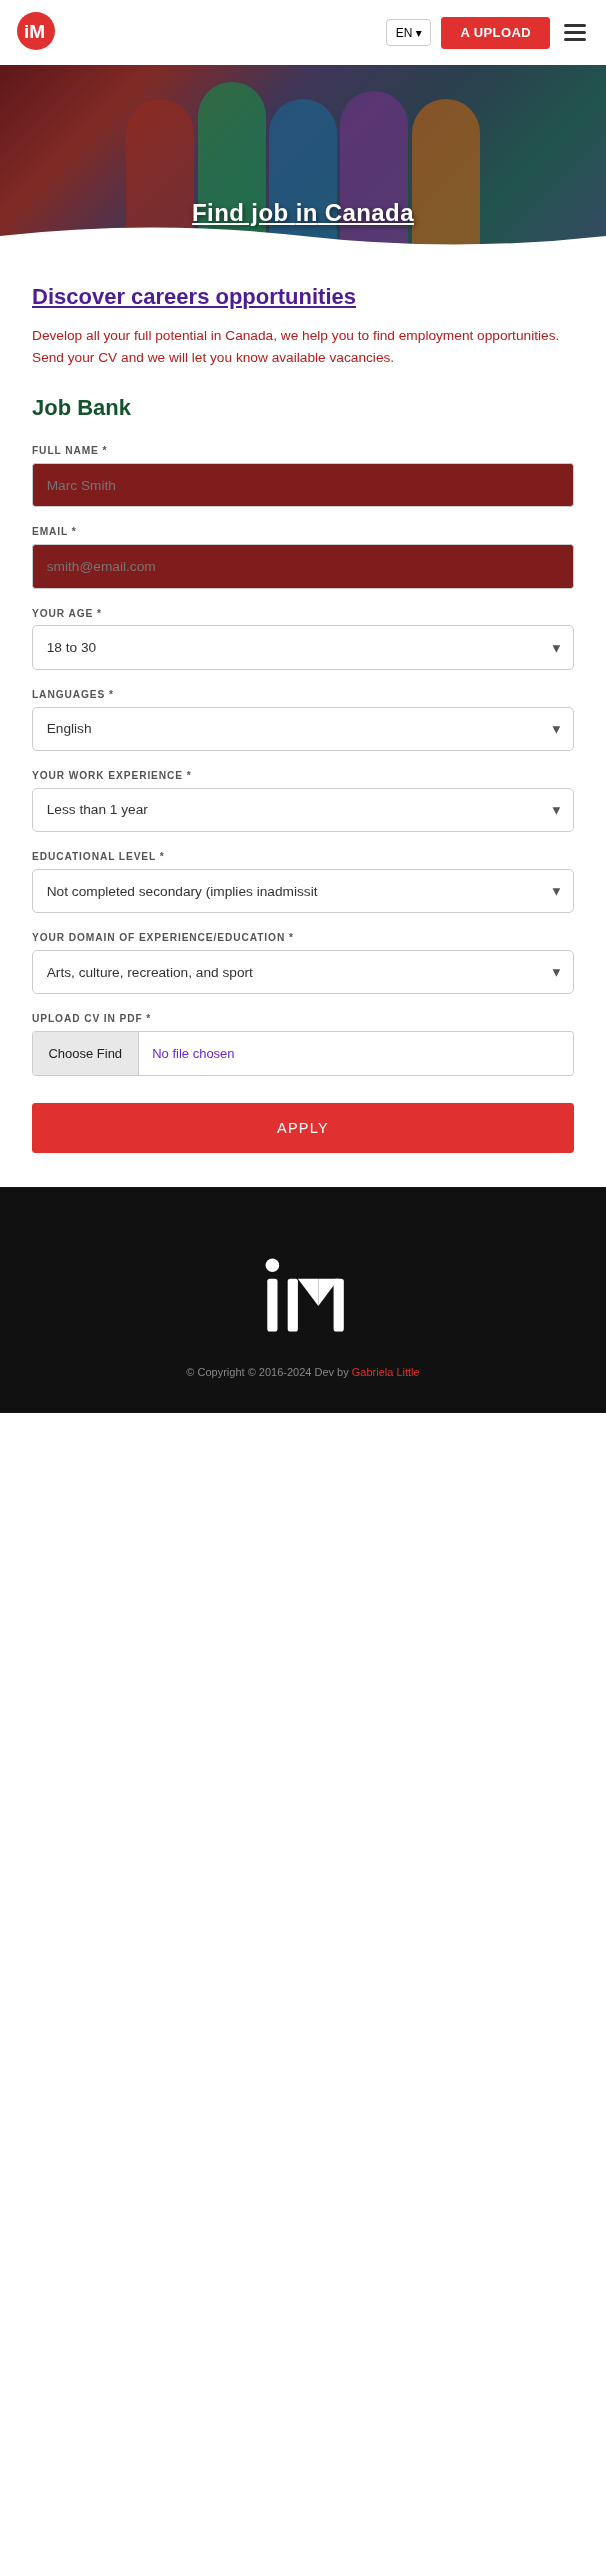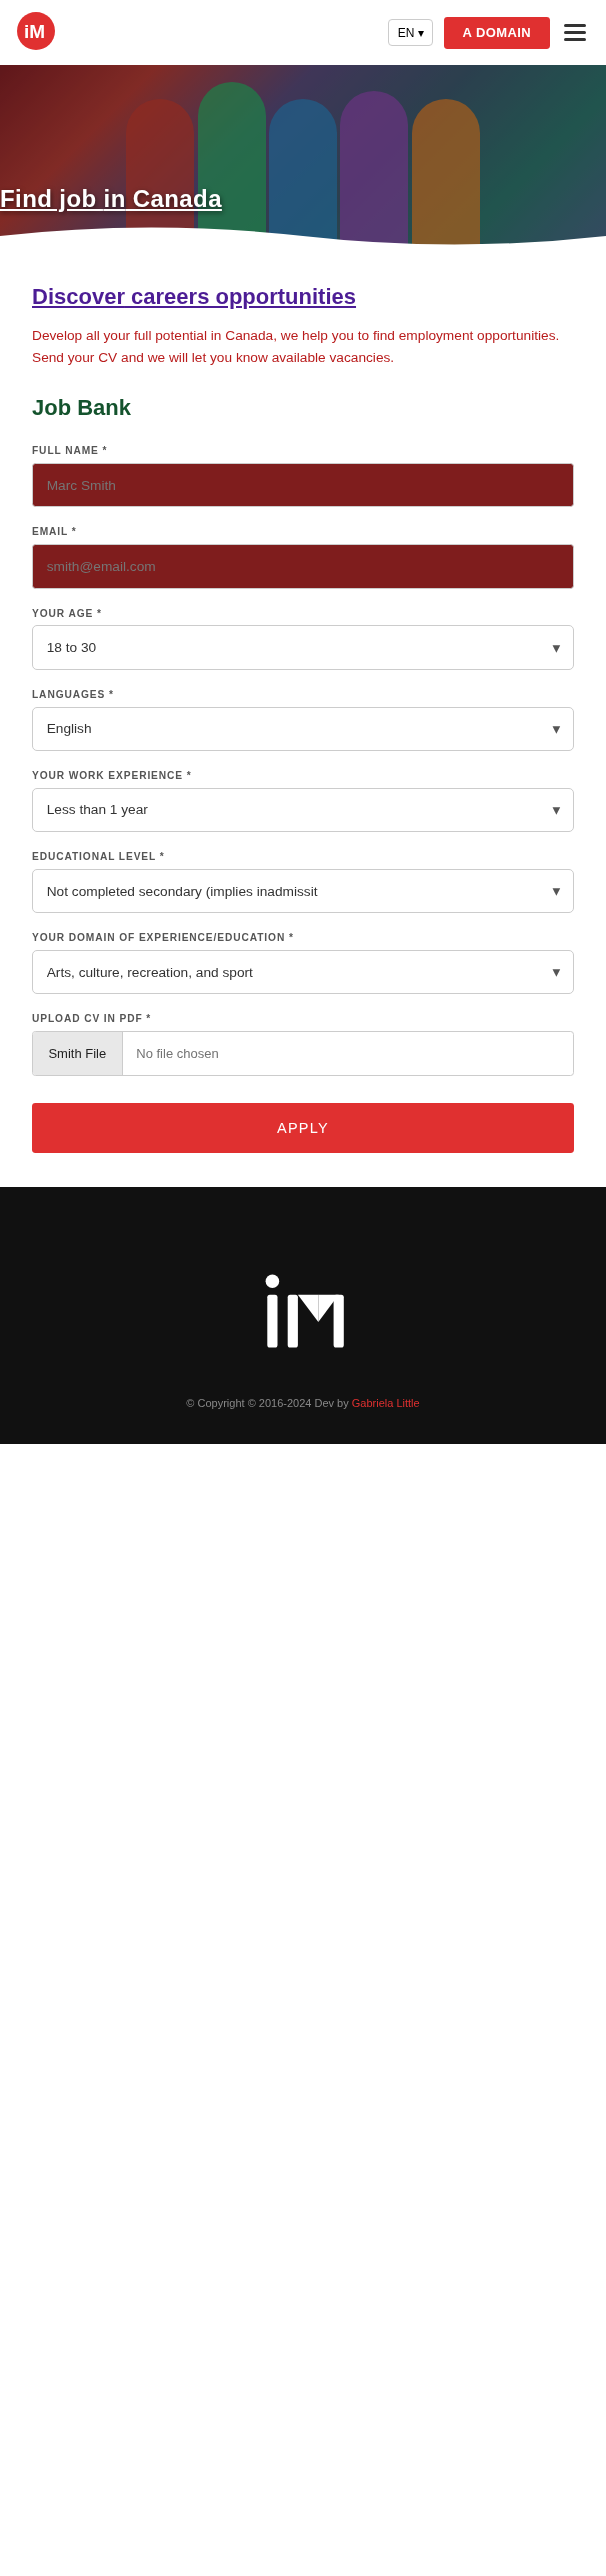--- a/index.html
+++ b/index.html
@@ -109,23 +109,23 @@
       margin: 0 1.7px;
     }
     .p1 { background: #c0392b; }
     .p2 { background: #27ae60; height: 171px; }
     .p3 { background: #2980b9; }
     .p4 { background: #8e44ad; height: 162px; }
     .p5 { background: #e67e22; }
 
     .hero-title {
       position: absolute;
-      bottom: 40px;
-      width: 100%;
-      text-align: left;
+      bottom: 26px;
+      width: 100%;
+      text-align: center;
       color: #fff;
       font-size: 24px;
       font-weight: bold;
       text-shadow: 0.9px 1.7px 5.1px rgba(0,0,0,0.6);
       letter-spacing: 0.4px;
     }
     .hero-title span {
       text-decoration: underline;
       text-decoration-color: #fff;
     }
@@ -227,21 +227,21 @@
       border-right: 1.3px solid #ccc;
       padding: 13.7px 15.4px;
       font-size: 13px;
       cursor: pointer;
       color: #222;
       white-space: nowrap;
     }
     .file-name {
       padding: 13.7px 13.7px;
       font-size: 13px;
-      color: #737373;
+      color: #6d28d9;
       flex: 1;
     }
 
     
     .apply-btn {
       width: 100%;
       background: #e03030;
       color: #fff;
       border: none;
       border-radius: 3.4px;
@@ -249,25 +249,25 @@
       font-size: 14.5px;
       font-weight: normal;
       letter-spacing: 1.3px;
       cursor: pointer;
       margin-top: 8.5px;
     }
 
     
     .footer {
       background: #111;
-      padding: 67px 17px 26px;
+      padding: 51px 17px 26px;
       display: flex;
       flex-direction: column;
       align-items: center;
-      gap: 38px;
+      gap: 23px;
     }
     
     .im-logo-wrap {
       position: relative;
       display: inline-block;
       margin-top: 17px;
     }
     .copyright {
       font-size: 11px;
       color: #888;
@@ -287,21 +287,21 @@
     <svg class="logo-icon" viewBox="0 0 44 44" xmlns="http://www.w3.org/2000/svg">
       <circle cx="22" cy="22" r="22" fill="#e03030"></circle>
       <text x="8" y="30" font-family="Arial" font-weight="bold" font-size="22" fill="white">iM</text>
     </svg>
   </div>
   <div class="header-right">
     <div class="lang-select">
       <span>EN</span>
       <span>▾</span>
     </div>
-    <button class="consult-btn">A DOMAIN</button>
+    <button class="consult-btn">A UPLOAD</button>
     <button class="hamburger-btn">
       <div class="hamburger-line"></div>
       <div class="hamburger-line"></div>
       <div class="hamburger-line"></div>
     </button>
   </div>
 </header>
 
 <section class="hero">
   <div class="hero-bg"></div>
@@ -416,21 +416,21 @@
         </select>
         <span class="select-arrow">▾</span>
       </div>
     </div>
 
     
     <div class="form-group">
       <label class="form-label">UPLOAD CV IN PDF *</label>
       <div class="file-upload-wrapper">
 
-        <button class="choose-file-btn" type="button">Smith File</button>
+        <button class="choose-file-btn" type="button">Choose Find</button>
         <span class="file-name">No file chosen</span>
       </div>
     </div>
 
     
     <button class="apply-btn" type="submit">APPLY</button>
 
   </form>
 </main>
 

